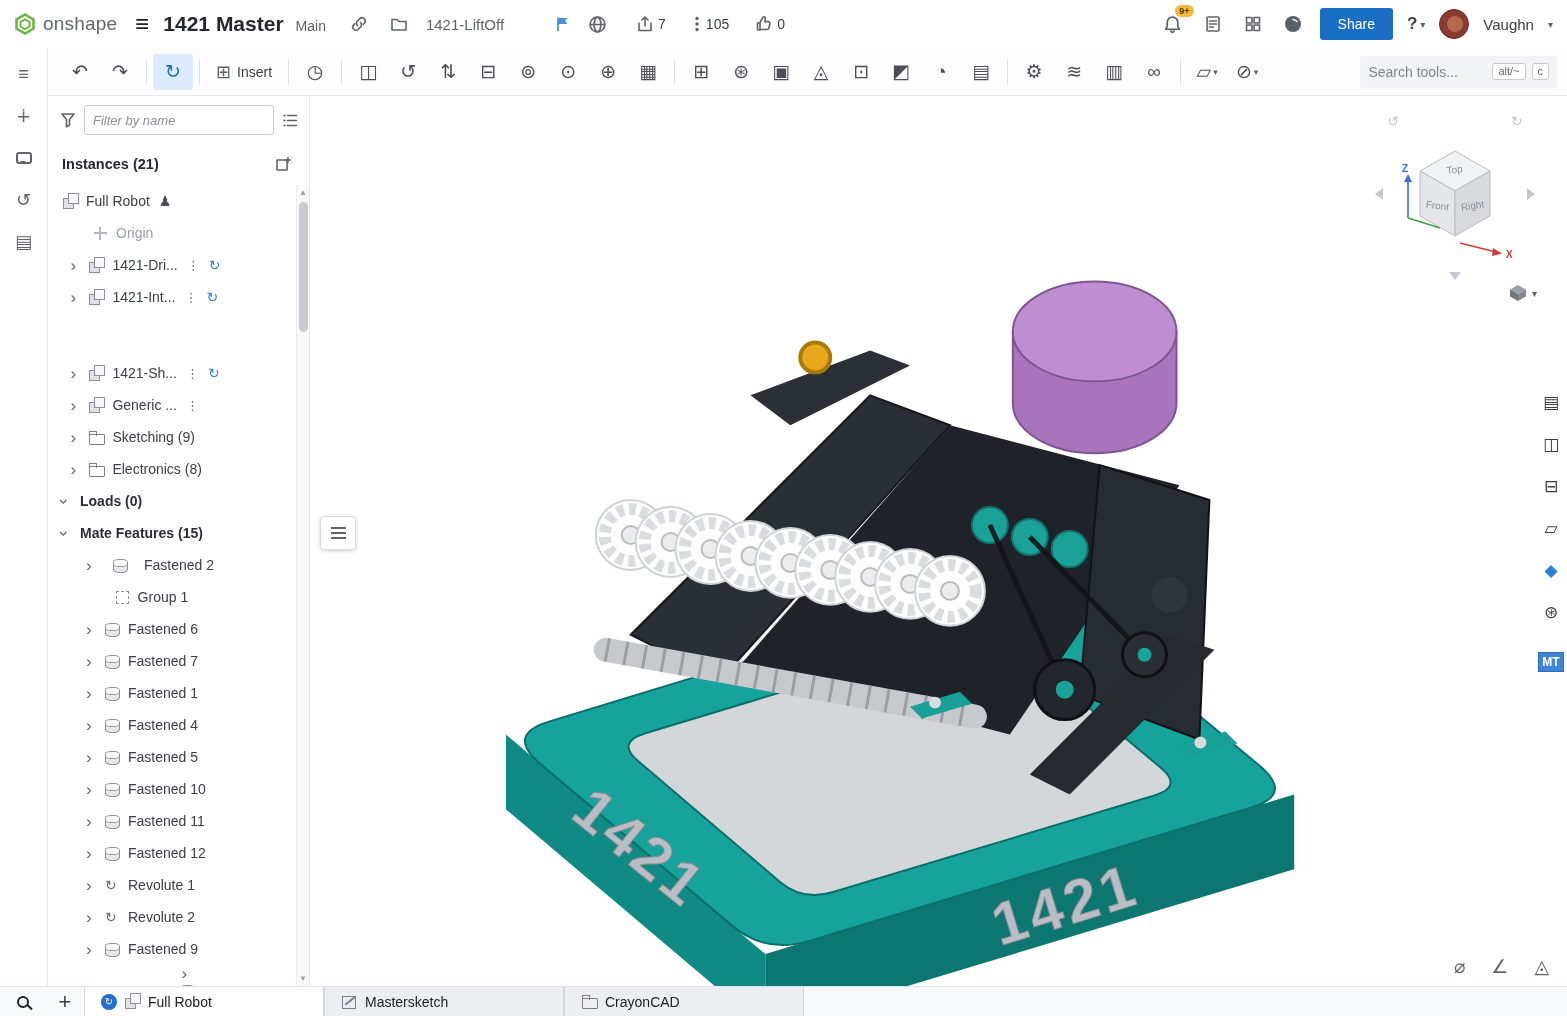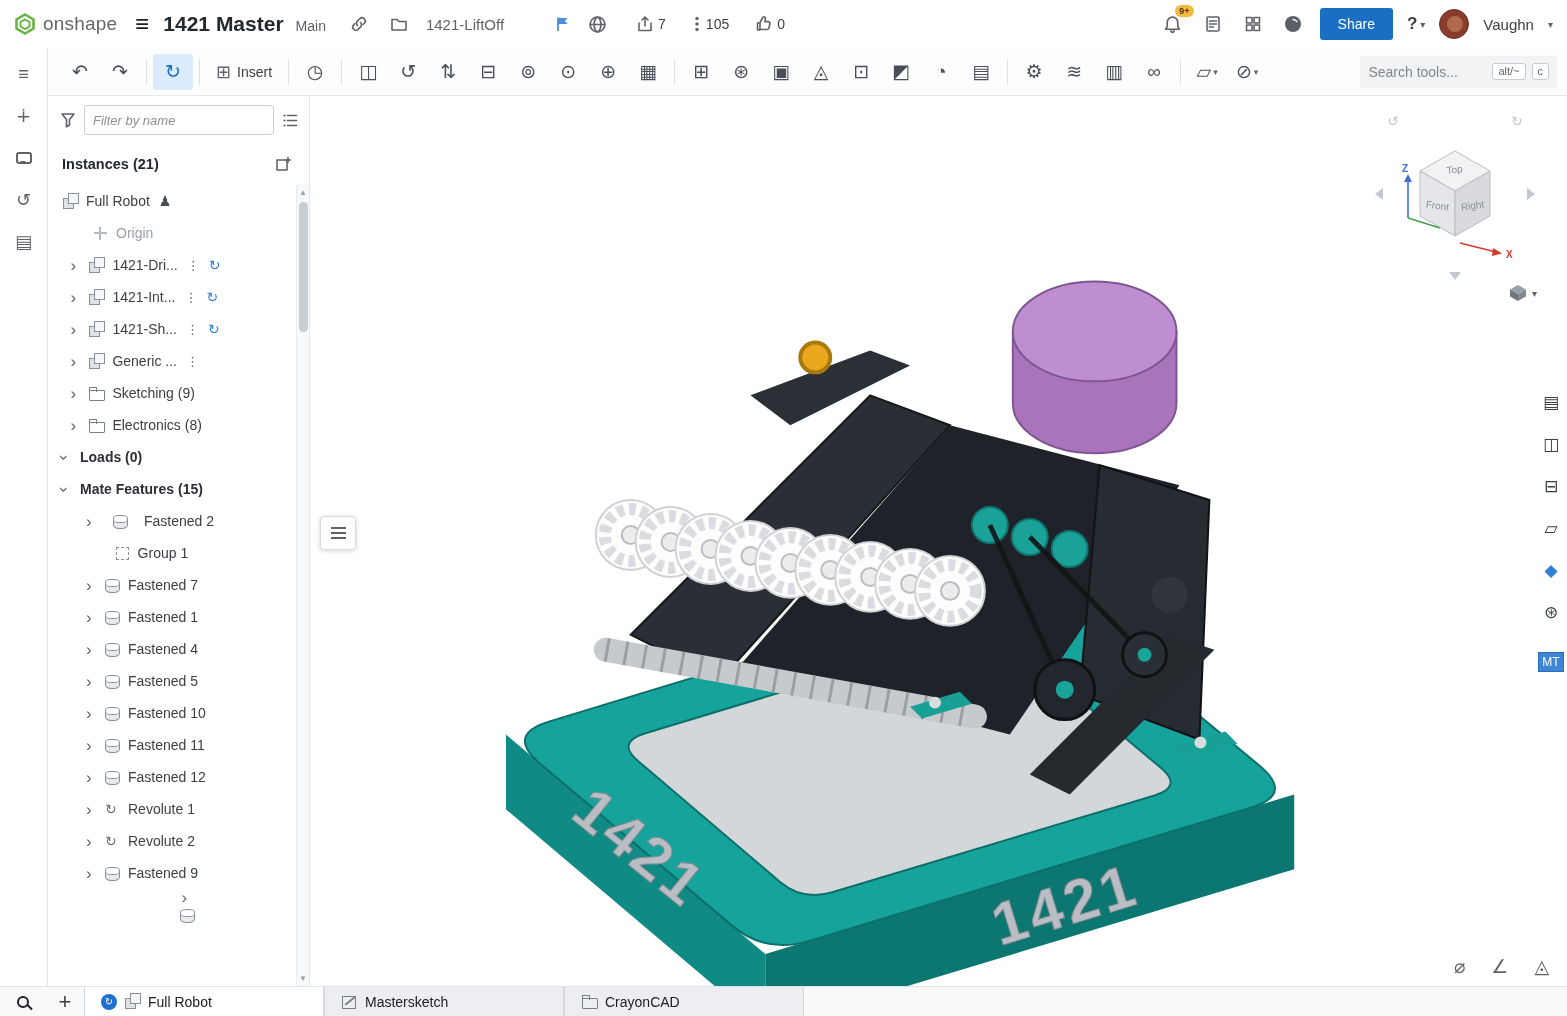--- a/index.html
+++ b/index.html
@@ -123,21 +123,21 @@
   .viewcube { position:absolute; top:12px; right:26px; width:172px; height:176px; }
   .cube-menu { position:absolute; top:188px; right:30px; display:flex; align-items:center; gap:4px; cursor:pointer; }
   .tree-popout { position:absolute; left:10px; top:420px; width:36px; height:34px; background:#fff;
     border:1px solid #d7dbe0; border-radius:4px; box-shadow:0 1px 4px rgba(0,0,0,.18);
     display:flex; align-items:center; justify-content:center; cursor:pointer; }
   .popout-glyph { width:15px; height:2px; background:#5f6368; box-shadow:0 5px 0 #5f6368, 0 10px 0 #5f6368;
     margin-top:-10px; }
   .right-strip { position:absolute; right:0; top:286px; display:flex; flex-direction:column; gap:2px; }
   .rs-btn { width:32px; height:40px; display:flex; align-items:center; justify-content:center;
     font-size:17px; color:#3c4043; cursor:pointer; background:#fff; }
-  .rs-btn .rs-text { font-size:12px; font-weight:normal;margin-top:16px; }
+  .rs-btn .rs-text { font-size:12px; font-weight:bold;margin-top:16px; }
   .rs-btn.active .rs-text { background:#3f85d6; color:#fff; padding:2px 3px; border:1px solid #2a6ebc; }
   .vp-tools { position:absolute; right:18px; bottom:8px; display:flex; gap:26px; font-size:19px; color:#5f6368; }
   .vp-tools span { cursor:pointer; }
 
   
   .tabsbar { height:30px; flex:0 0 30px; background:#f8f9fa; border-top:1px solid #e0e3e7;
     display:flex; align-items:stretch; }
   .tabsearch { width:46px; display:flex; align-items:center; justify-content:center; cursor:pointer; }
   .mag { width:12px; height:12px; border:2px solid #202124; border-radius:50%; position:relative; }
   .mag::after { content:""; position:absolute; width:7px; height:2px; background:#202124;
@@ -426,21 +426,21 @@
   <span class="trail" data-name="menu-dots-icon">⋮</span>
                   <span class="trail" data-name="sync-icon">↻</span>
                 </div>
                 <div class="tree-item" data-name="tree-item-1421-int" style="padding-left: 22.4px;">
     <span class="chev right" data-name="expand-chevron-icon"></span>
     <span class="ticon assembly" data-name="assembly-icon"></span>
     <span class="tlabel" data-name="tree-item-label">1421-Int...</span>
   <span class="trail" data-name="menu-dots-icon">⋮</span>
                   <span class="trail" data-name="sync-icon">↻</span>
                 </div>
-                <div class="tree-item" data-name="tree-item-1421-sh" style="padding-left: 22.4px;">
+                <div class="tree-item" data-name="tree-item-1421-sh" style="padding-left: 22.4px; margin-top: 44px;">
     <span class="chev right" data-name="expand-chevron-icon"></span>
     <span class="ticon assembly" data-name="assembly-icon"></span>
     <span class="tlabel" data-name="tree-item-label">1421-Sh...</span>
   <span class="trail" data-name="menu-dots-icon">⋮</span>
                   <span class="trail" data-name="sync-icon">↻</span>
                 </div>
                 <div class="tree-item" data-name="tree-item-generic" style="padding-left: 22.4px;">
     <span class="chev right" data-name="expand-chevron-icon"></span>
     <span class="ticon assembly" data-name="assembly-icon"></span>
     <span class="tlabel" data-name="tree-item-label">Generic ...</span>
@@ -468,20 +468,25 @@
   </div>
                 <div class="tree-item" data-name="tree-item-fastened-2" style="padding-left: 38px; gap: 8px;">
     <span class="chev right" data-name="expand-chevron-icon"></span>
     <span class="ticon fastened" data-name="fastened-icon"></span>
     <span class="tlabel" data-name="tree-item-label">Fastened 2</span>
   </div>
                 <div class="tree-item" data-name="tree-item-group-1" style="padding-left: 65.6px;">
 
     <span class="ticon group" data-name="group-icon"></span>
     <span class="tlabel" data-name="tree-item-label">Group 1</span>
+  </div>
+                <div class="tree-item" data-name="tree-item-fastened-6" style="padding-left: 38px;">
+    <span class="chev right" data-name="expand-chevron-icon"></span>
+    <span class="ticon fastened" data-name="fastened-icon"></span>
+    <span class="tlabel" data-name="tree-item-label">Fastened 6</span>
   </div>
                 <div class="tree-item" data-name="tree-item-fastened-7" style="padding-left: 38px;">
     <span class="chev right" data-name="expand-chevron-icon"></span>
     <span class="ticon fastened" data-name="fastened-icon"></span>
     <span class="tlabel" data-name="tree-item-label">Fastened 7</span>
   </div>
                 <div class="tree-item" data-name="tree-item-fastened-1" style="padding-left: 38px;">
     <span class="chev right" data-name="expand-chevron-icon"></span>
     <span class="ticon fastened" data-name="fastened-icon"></span>
     <span class="tlabel" data-name="tree-item-label">Fastened 1</span>

